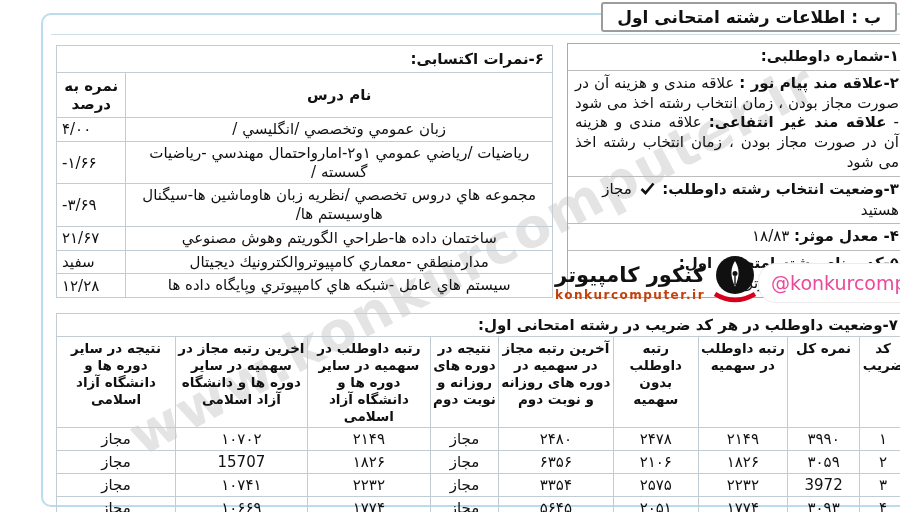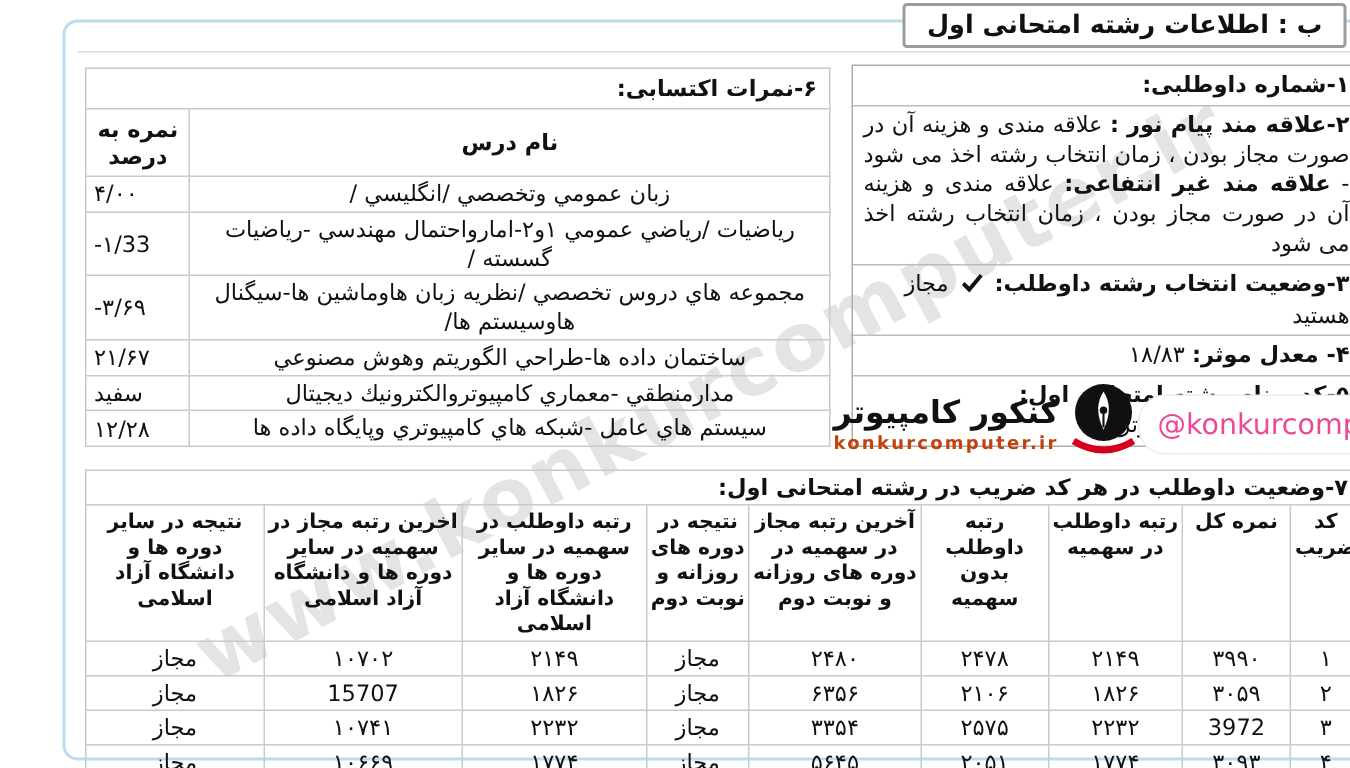--- a/index.html
+++ b/index.html
@@ -66,21 +66,21 @@
     <tr>
       <th>نام درس</th>
       <th style="width:14%">نمره به درصد</th>
     </tr>
     <tr>
           <td class="course">زبان عمومي وتخصصي /انگليسي /</td>
           <td class="score">۴/۰۰</td>
         </tr>
     <tr>
           <td class="course">رياضيات /رياضي عمومي ۱و۲-امارواحتمال مهندسي -رياضيات گسسته /</td>
-          <td class="score">-۱/33</td>
+          <td class="score">-۱/۶۶</td>
         </tr>
     <tr>
           <td class="course">مجموعه هاي دروس تخصصي /نظريه زبان هاوماشين ها-سيگنال هاوسيستم ها/</td>
           <td class="score">-۳/۶۹</td>
         </tr>
     <tr>
           <td class="course">ساختمان داده ها-طراحي الگوريتم وهوش مصنوعي</td>
           <td class="score">۲۱/۶۷</td>
         </tr>
     <tr>

